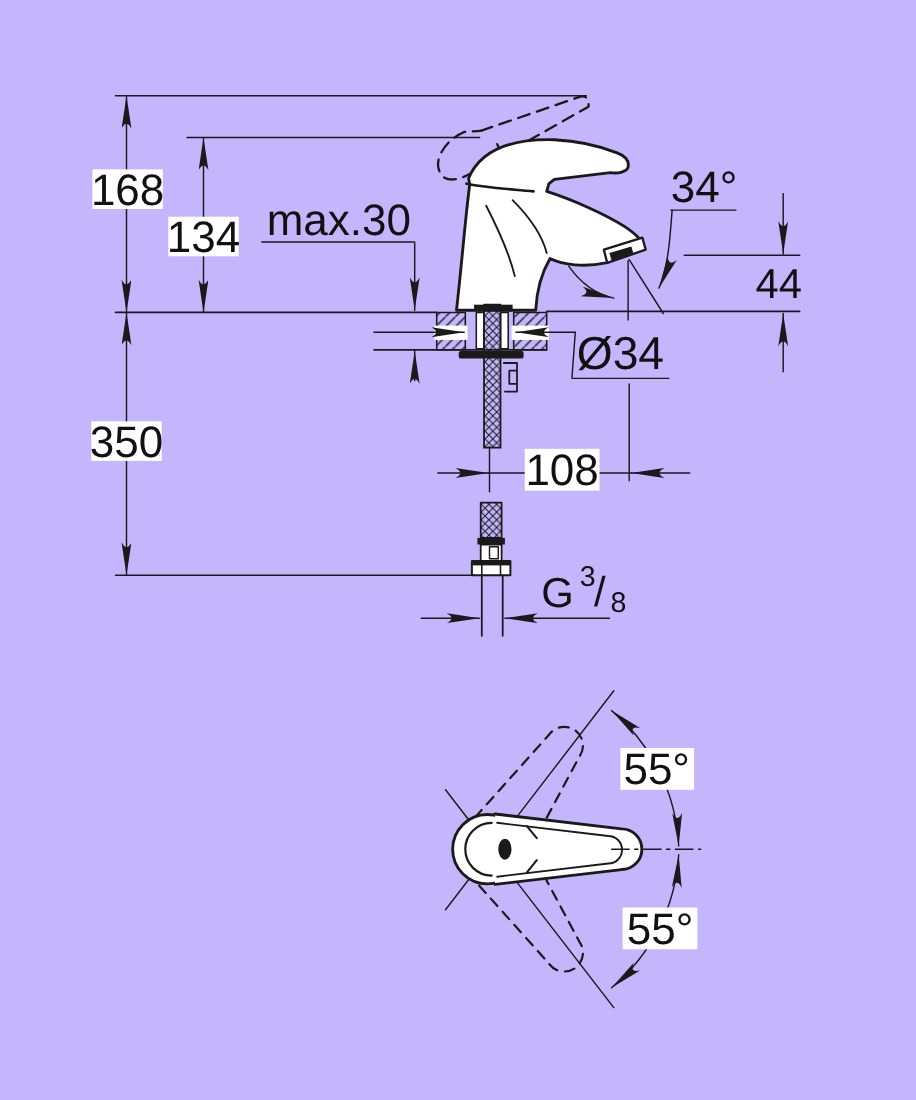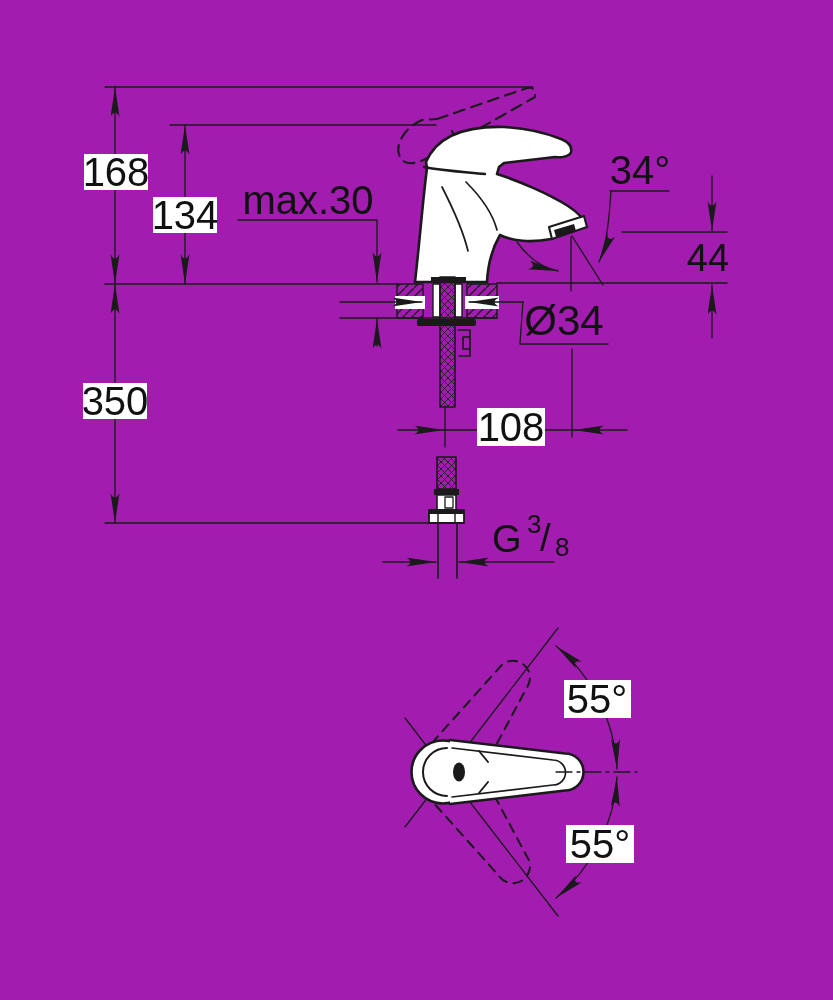--- a/index.html
+++ b/index.html
@@ -1,16 +1,16 @@
 <!DOCTYPE html>
 <html><head>
 <meta charset="utf-8">
 <style>
   html,body{margin:0;padding:0;background:#ffffff;}
-  #stage{position:relative;width:833px;height:1000px;background:#a21caf;overflow:hidden;
+  #stage{position:relative;width:833px;height:1000px;background:#c4b5fd;overflow:hidden;
          font-family:"Liberation Sans", sans-serif;}
   svg text{font-family:"Liberation Sans", sans-serif;fill:#111;}
 </style>
 </head>
 <body>
 
 <div id="stage">
 <svg width="833" height="1000" viewBox="0 0 833 1000">
   <defs>
     <marker id="arr" markerUnits="userSpaceOnUse" markerWidth="32" markerHeight="11" refX="30" refY="4.5" orient="auto-start-reverse">

